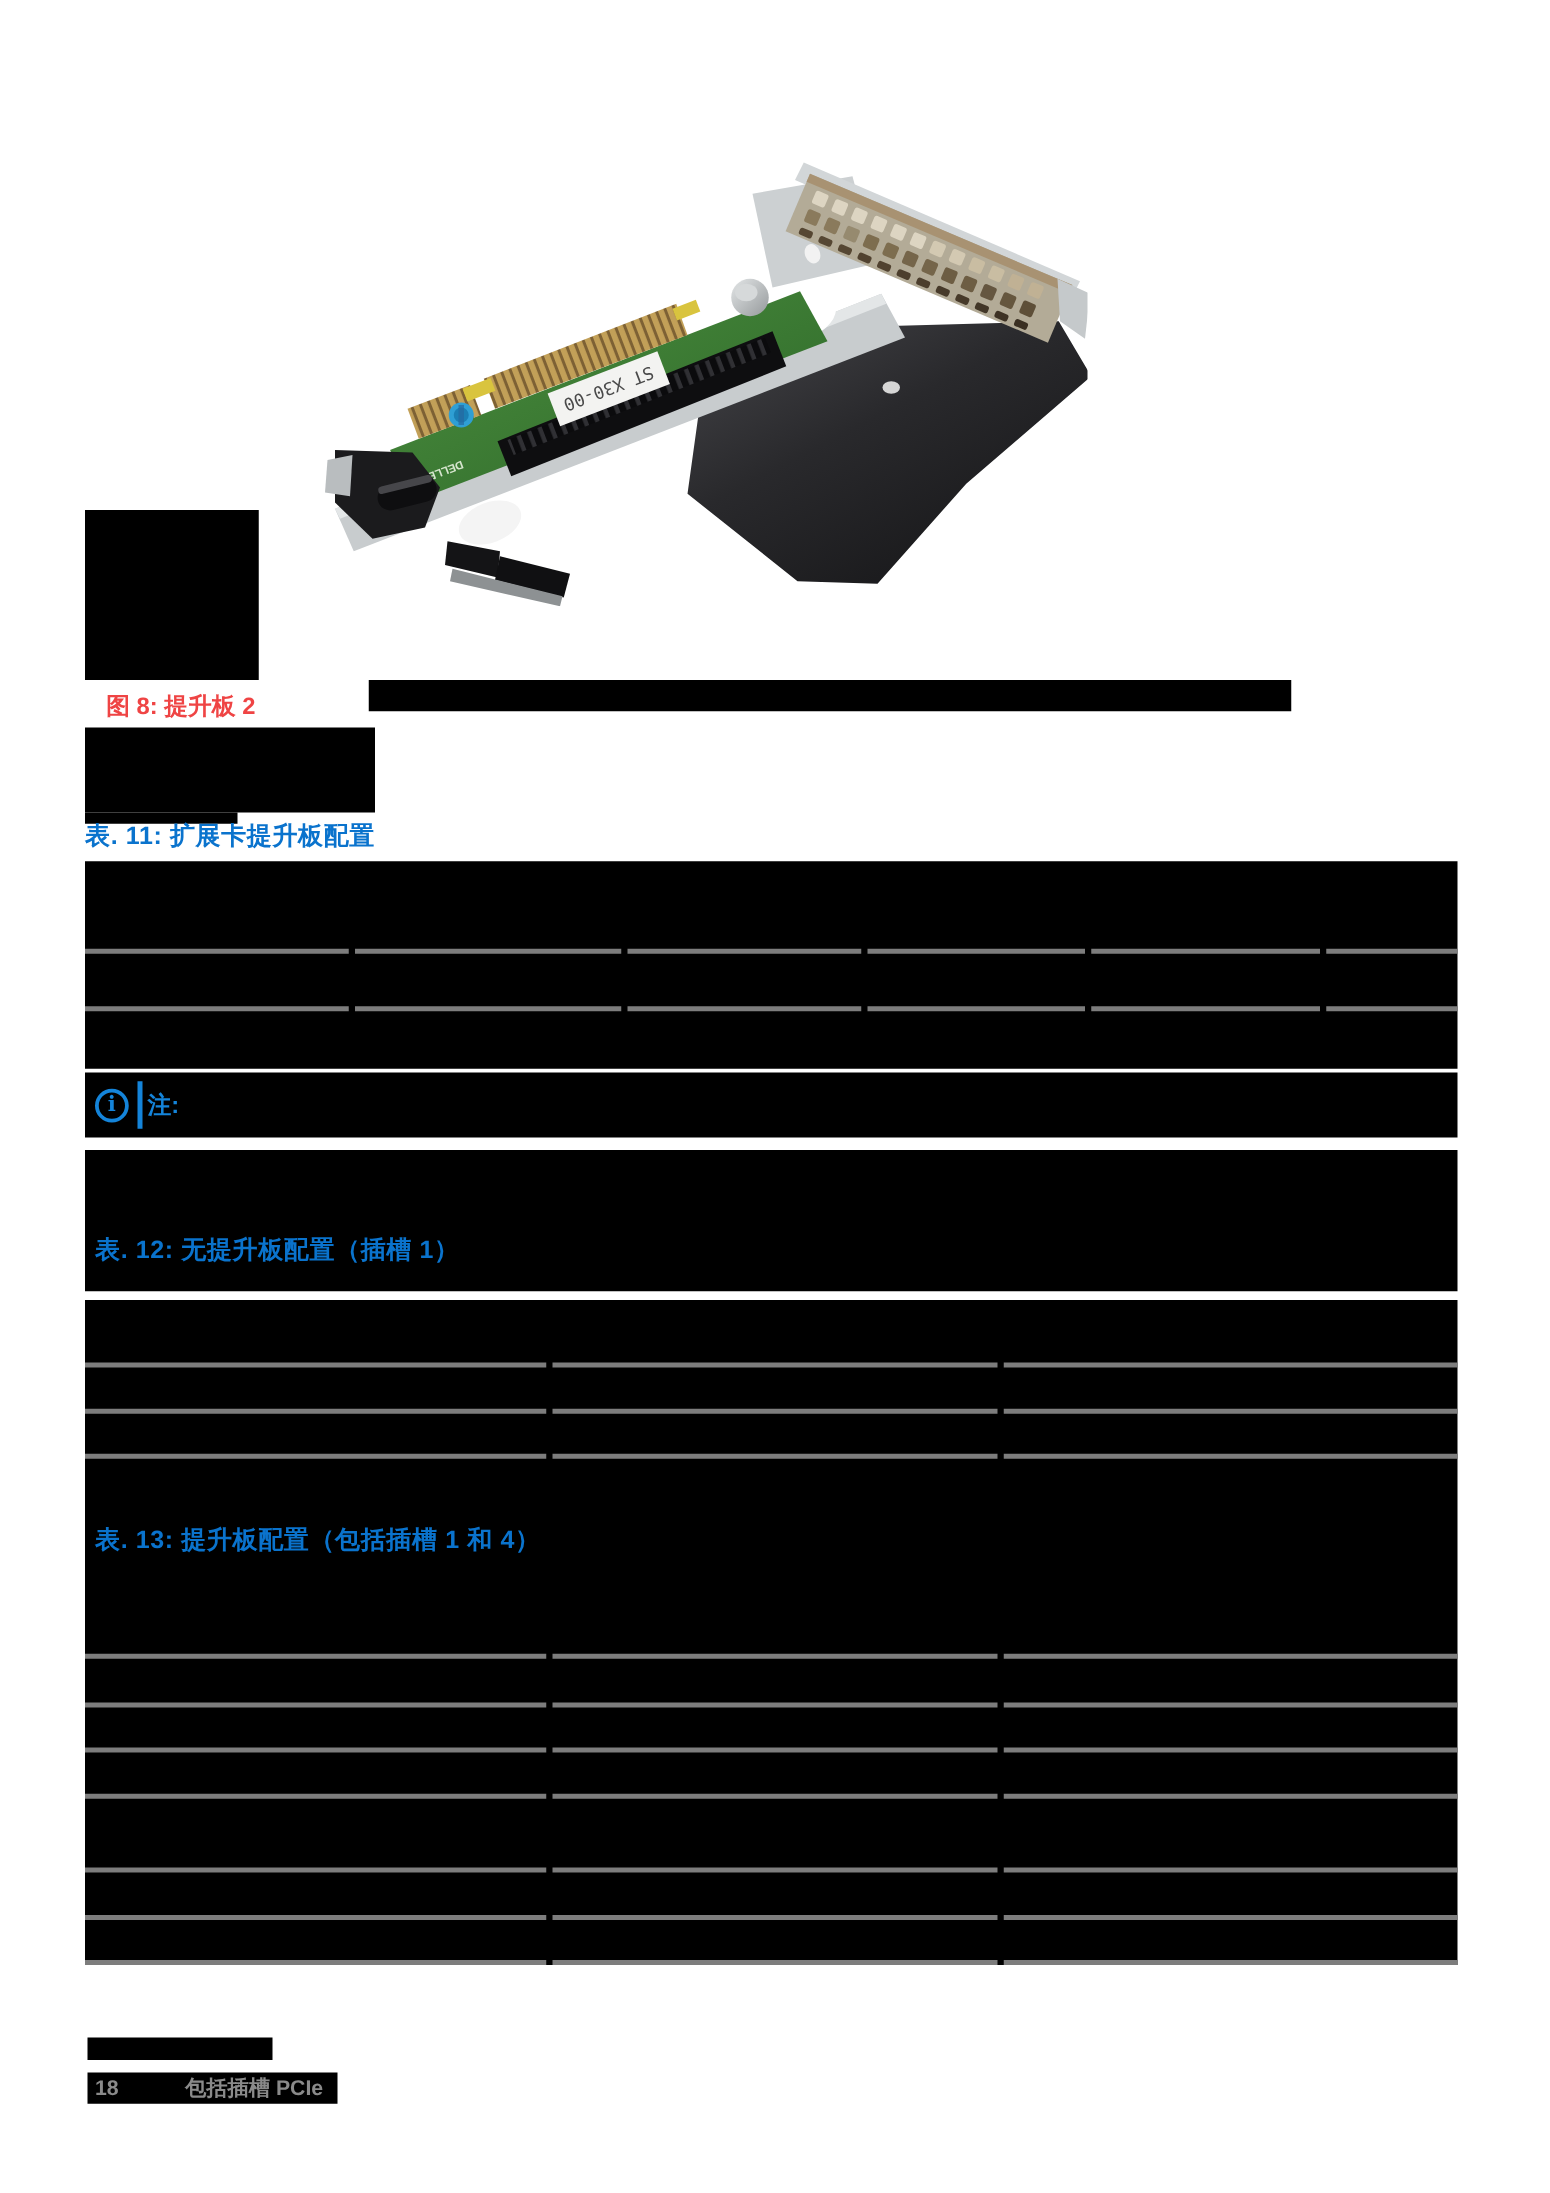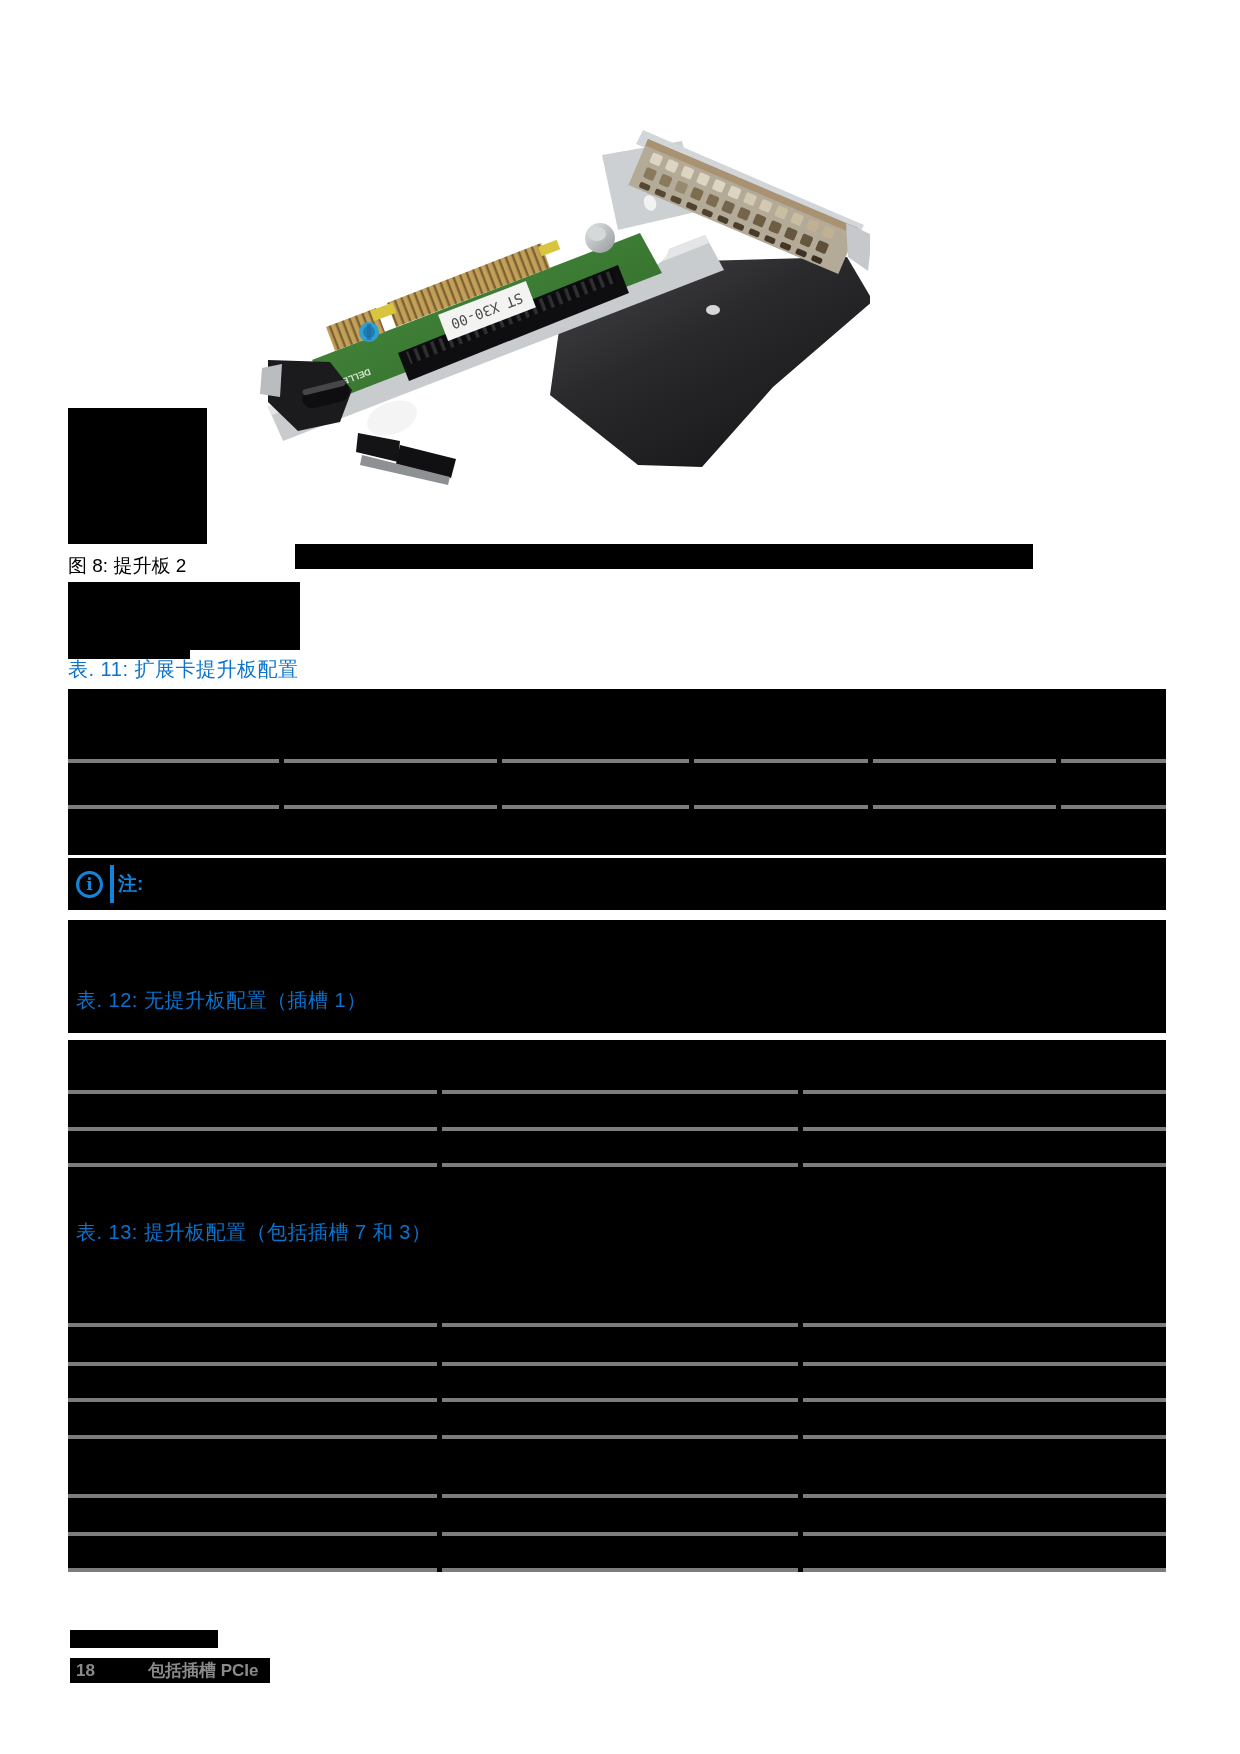--- a/index.html
+++ b/index.html
@@ -3,25 +3,25 @@
 <meta charset="utf-8">
 <style>
   html,body{margin:0;padding:0;background:#ffffff;}
   .page{
     position:relative;width:1240px;height:1754px;background:#ffffff;overflow:hidden;
     font-family:"Liberation Sans","DejaVu Sans",sans-serif;
   }
   .abs{position:absolute;}
   .rblock{position:absolute;background:#000;}
   .blue-title{
-    position:absolute;color:#0a73cd;font-weight:normal;font-size:20px;line-height:24px;
+    position:absolute;color:#0a73cd;font-weight:bold;font-size:20px;line-height:24px;
     white-space:nowrap;letter-spacing:0.5px;
   }
   .caption{
-    position:absolute;color:#000000;font-weight:normal;font-size:19px;line-height:24px;white-space:nowrap;
+    position:absolute;color:#ef4444;font-weight:bold;font-size:19px;line-height:24px;white-space:nowrap;margin-left:17px;
   }
   .rtable{position:absolute;background:#000;}
   .sepseg{position:absolute;height:4px;background:#7d7d7d;}
   .note-row{position:absolute;display:flex;align-items:center;}
   .note-icon{
     box-sizing:border-box;width:27px;height:27px;border:3px solid #1484da;border-radius:50%;
     color:#1484da;font-weight:bold;font-size:17px;line-height:21px;text-align:center;
     font-family:"DejaVu Serif",serif;
   }
   .note-bar{width:4px;height:38px;background:#1484da;margin-left:7px;}
@@ -194,21 +194,21 @@
       <div class="note-bar"></div>
       <div class="note-label">注:</div>
     </div>
   </div>
 
   <div class="rblock" style="left:68px;top:920px;width:1098px;height:113px;">
     <div class="blue-title" style="left:8px;top:68px;text-align:center;">表. 12: 无提升板配置（插槽 1）</div>
   </div>
 
   <div class="rtable" style="left:68px;top:1040px;width:1098px;height:532px;">
-    <div class="blue-title" style="left:8px;top:180px;">表. 13: 提升板配置（包括插槽 7 和 3）</div>
+    <div class="blue-title" style="left:8px;top:180px;">表. 13: 提升板配置（包括插槽 1 和 4）</div>
   <div class="sepseg" style="left: 0px; top: 50px; width: 368.5px;"></div>
       <div class="sepseg" style="left: 373.5px; top: 50px; width: 356px;"></div>
       <div class="sepseg" style="left: 734.5px; top: 50px; width: 363.5px;"></div>
       <div class="sepseg" style="left: 0px; top: 87px; width: 368.5px;"></div>
       <div class="sepseg" style="left: 373.5px; top: 87px; width: 356px;"></div>
       <div class="sepseg" style="left: 734.5px; top: 87px; width: 363.5px;"></div>
       <div class="sepseg" style="left: 0px; top: 123px; width: 368.5px;"></div>
       <div class="sepseg" style="left: 373.5px; top: 123px; width: 356px;"></div>
       <div class="sepseg" style="left: 734.5px; top: 123px; width: 363.5px;"></div>
       <div class="sepseg" style="left: 0px; top: 283px; width: 368.5px;"></div>

